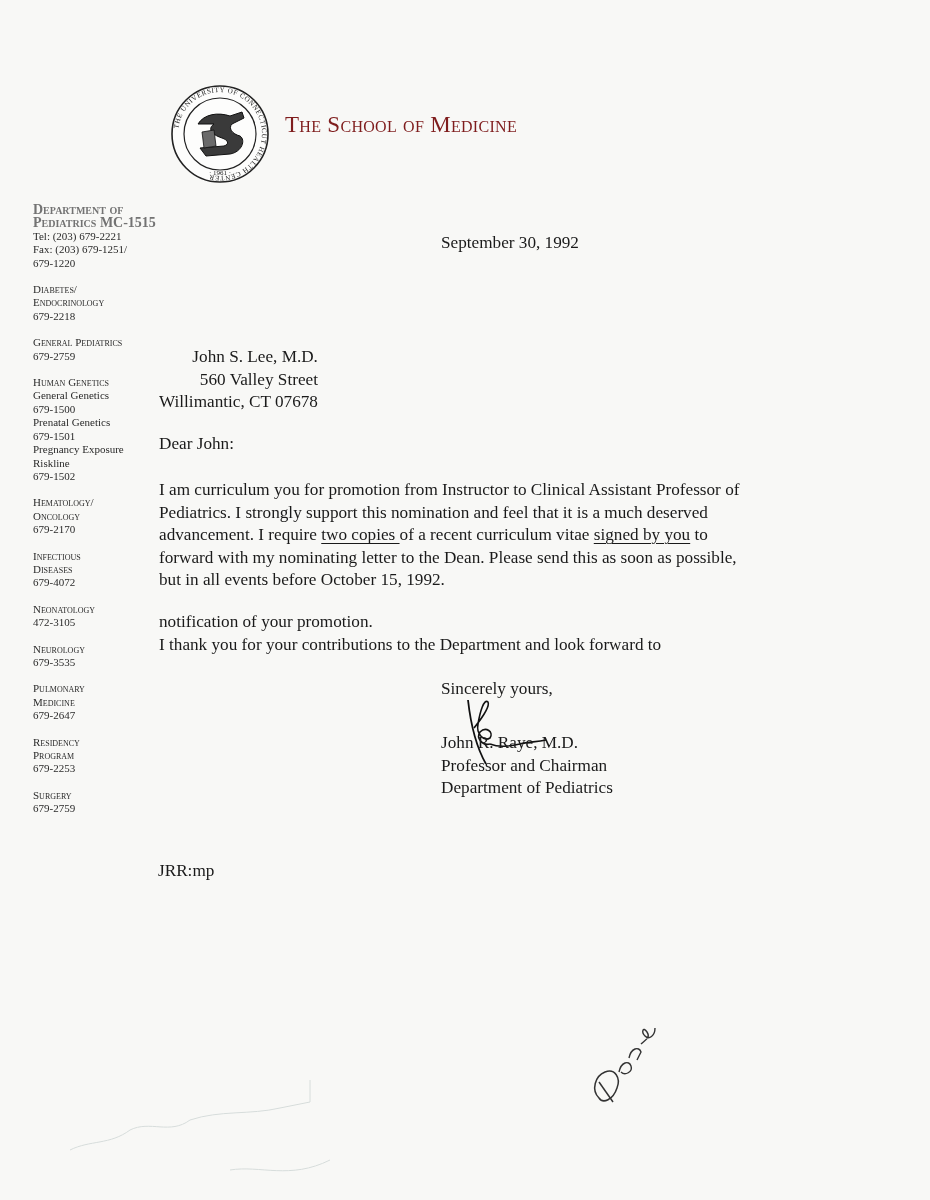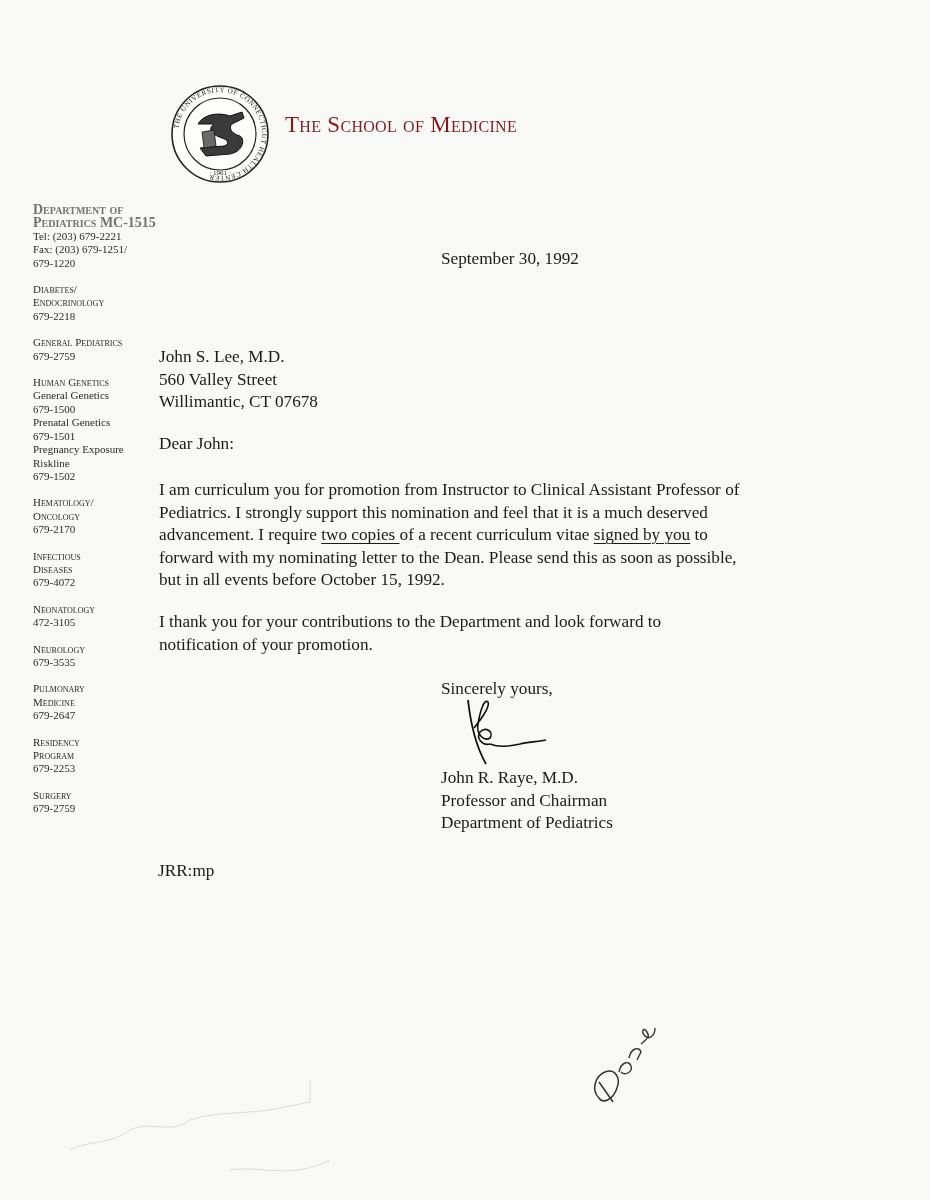--- a/index.html
+++ b/index.html
@@ -28,31 +28,31 @@
 
     
     .sidebar { left: 33px; top: 203px; width: 130px; font-size: 11px; line-height: 13.4px; color: #2a2a2a; }
     .sb-group { margin-bottom: 13px; }
     .sb-head { font-variant: small-caps; font-size: 11px; white-space: nowrap; }
     .sb-head.bold { font-weight: bold; font-size: 14px; color: #737373; }
     .sb-line { white-space: nowrap; }
 
     
     .letter { font-size: 17.2px; line-height: 22.6px; color: #1a1a1a; }
-    .date { left: 441px; top: 248px; white-space: nowrap; }
-    .address { left: 159px; top: 346px; }
+    .date { left: 441px; top: 232px; white-space: nowrap; }
+    .address { left: 159px; top: 346px; text-align: right; }
     .address div { white-space: nowrap; }
     .salutation { left: 159px; top: 433px; white-space: nowrap; }
     .para1 { left: 159px; top: 479px; width: 720px; }
     .para1 div, .para2 div { white-space: nowrap; }
     .para2 { left: 159px; top: 611px; width: 720px; }
     .u { text-decoration: underline; text-underline-offset: 3px; }
     .closing { left: 441px; top: 678px; white-space: nowrap; }
     .signature { left: 460px; top: 698px; width: 100px; height: 70px; }
-    .signer { left: 441px; top: 767px; }
+    .signer { left: 441px; top: 732px; }
     .signer div { white-space: nowrap; }
     .initials { left: 158px; top: 860px; white-space: nowrap; }
 
     .handnote { left: 585px; top: 1010px; width: 80px; height: 100px; }
     .scribble { left: 30px; top: 1050px; width: 360px; height: 150px; opacity: 0.35; }
   </style>
 </head>
 <body>
 
 <div class="page">
@@ -157,22 +157,22 @@
 
   <div class="abs letter para1">
     <div>I am curriculum you for promotion from Instructor to Clinical Assistant Professor of</div>
     <div>Pediatrics.  I strongly support this nomination and feel that it is a much deserved</div>
     <div><span>advancement.  I require </span><span class="u">two copies </span><span>of a recent curriculum vitae </span><span class="u">signed by you</span><span> to</span></div>
     <div>forward with my nominating letter to the Dean.  Please send this as soon as possible,</div>
     <div>but in all events before October 15, 1992.</div>
   </div>
 
   <div class="abs letter para2">
+    <div>notification of your promotion.</div>
     <div>I thank you for your contributions to the Department and look forward to</div>
-    <div>notification of your promotion.</div>
   </div>
 
   <div class="abs letter closing">Sincerely yours,</div>
 
   <svg class="abs signature" viewBox="0 0 100 70">
     <path d="M8,2 C10,20 14,45 26,66" fill="none" stroke="#111" stroke-width="1.8"></path>
     <path d="M14,30 C22,20 30,8 28,4 C24,0 20,14 18,26 C16,36 24,44 30,40 C34,34 26,28 20,34 C16,40 22,48 30,46" fill="none" stroke="#111" stroke-width="1.6"></path>
     <path d="M30,46 C40,50 50,48 60,46 C68,44 76,44 86,42" fill="none" stroke="#111" stroke-width="1.6"></path>
   </svg>
 

